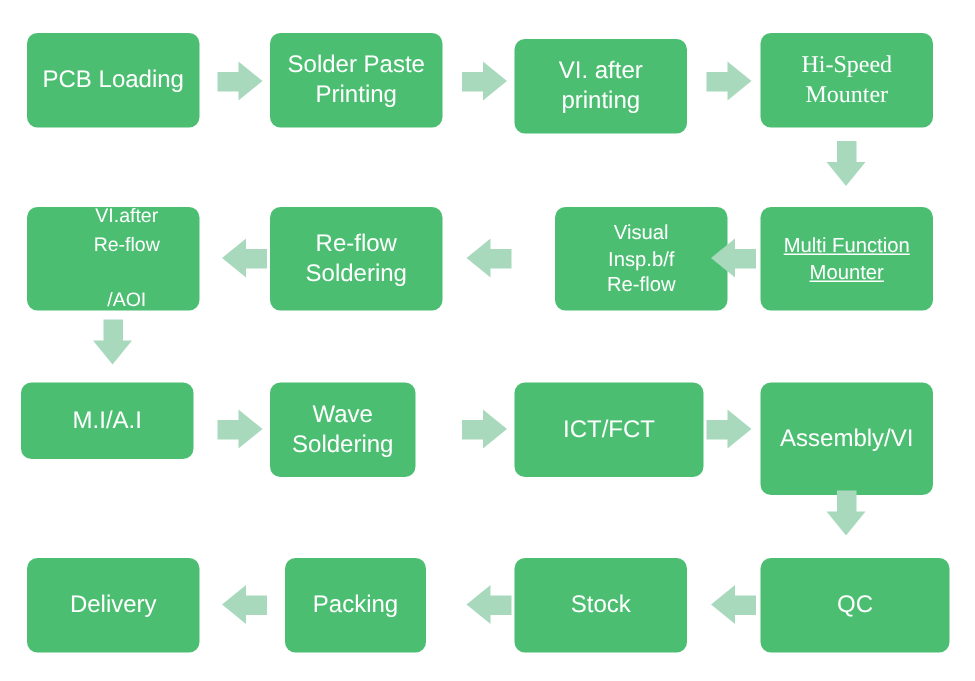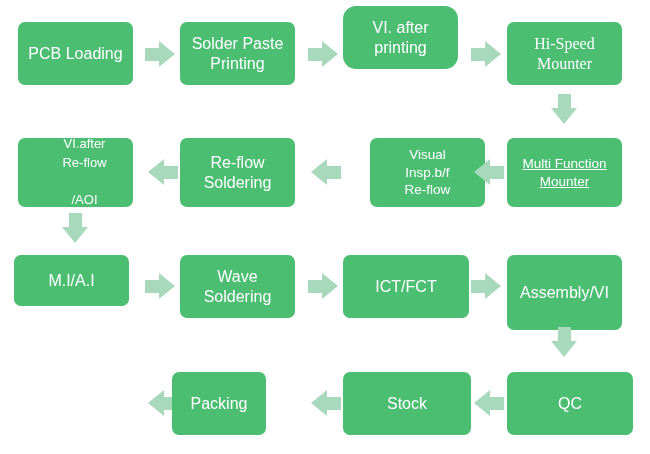--- a/index.html
+++ b/index.html
@@ -114,21 +114,21 @@
   </div>
 
   <div class="node" style="left:180px; top:22px; width:115px; height:63px;">Solder Paste
 Printing</div>
 
   <div class="arrow right" style="left:308px; top:41px; width:33px; height:27px;">
     <span class="stem"></span>
     <span class="head"></span>
   </div>
 
-  <div class="node" style="left:343px; top:6px; width:115px; height:63px;border-radius:13px;">VI. after
+  <div class="node" style="left:343px; top:26px; width:115px; height:63px;">VI. after
 printing</div>
 
   <div class="arrow right" style="left:471px; top:41px; width:33px; height:27px;">
     <span class="stem"></span>
     <span class="head"></span>
   </div>
 
   <div class="node" style="left:507px; top:22px; width:115px; height:63px;font-family:Liberation Serif, serif;">Hi-Speed
 Mounter</div>
 
@@ -172,21 +172,21 @@
     <span class="head"></span>
   </div>
 
   <div class="node" style="left:14px; top:255px; width:115px; height:51px;text-align:right;">M.I/A.I</div>
 
   <div class="arrow right" style="left:145px; top:273px; width:33px; height:27px;">
     <span class="stem"></span>
     <span class="head"></span>
   </div>
 
-  <div class="node" style="left:180px; top:255px; width:115px; height:63px;">Wave
+  <div class="node" style="left:180px; top:255px; width:97px; height:63px;">Wave
 Soldering</div>
 
   <div class="arrow right" style="left:308px; top:273px; width:33px; height:27px;">
     <span class="stem"></span>
     <span class="head"></span>
   </div>
 
   <div class="node" style="left:343px; top:255px; width:126px; height:63px;">ICT/FCT</div>
 
   <div class="arrow right" style="left:471px; top:273px; width:33px; height:27px;">
@@ -194,34 +194,35 @@
     <span class="head"></span>
   </div>
 
   <div class="node" style="left:507px; top:255px; width:115px; height:75px;">Assembly/VI</div>
 
   <div class="arrow down" style="left:551px; top:327px; width:27px; height:33px;">
     <span class="stem"></span>
     <span class="head"></span>
   </div>
 
+  <div class="node" style="left:18px; top:372px; width:115px; height:63px;">Delivery</div>
 
   <div class="arrow left" style="left:145px; top:390px; width:33px; height:27px;">
     <span class="stem"></span>
     <span class="head"></span>
   </div>
 
-  <div class="node" style="left:172px; top:372px; width:94px; height:63px;">Packing</div>
+  <div class="node" style="left:190px; top:372px; width:94px; height:63px;">Packing</div>
 
   <div class="arrow left" style="left:308px; top:390px; width:33px; height:27px;">
     <span class="stem"></span>
     <span class="head"></span>
   </div>
 
-  <div class="node" style="left:343px; top:372px; width:128px; height:63px;">Stock</div>
+  <div class="node" style="left:343px; top:372px; width:115px; height:63px;">Stock</div>
 
   <div class="arrow left" style="left:471px; top:390px; width:33px; height:27px;">
     <span class="stem"></span>
     <span class="head"></span>
   </div>
 
   <div class="node" style="left:507px; top:372px; width:126px; height:63px;">QC</div>
 
 </div>
 

